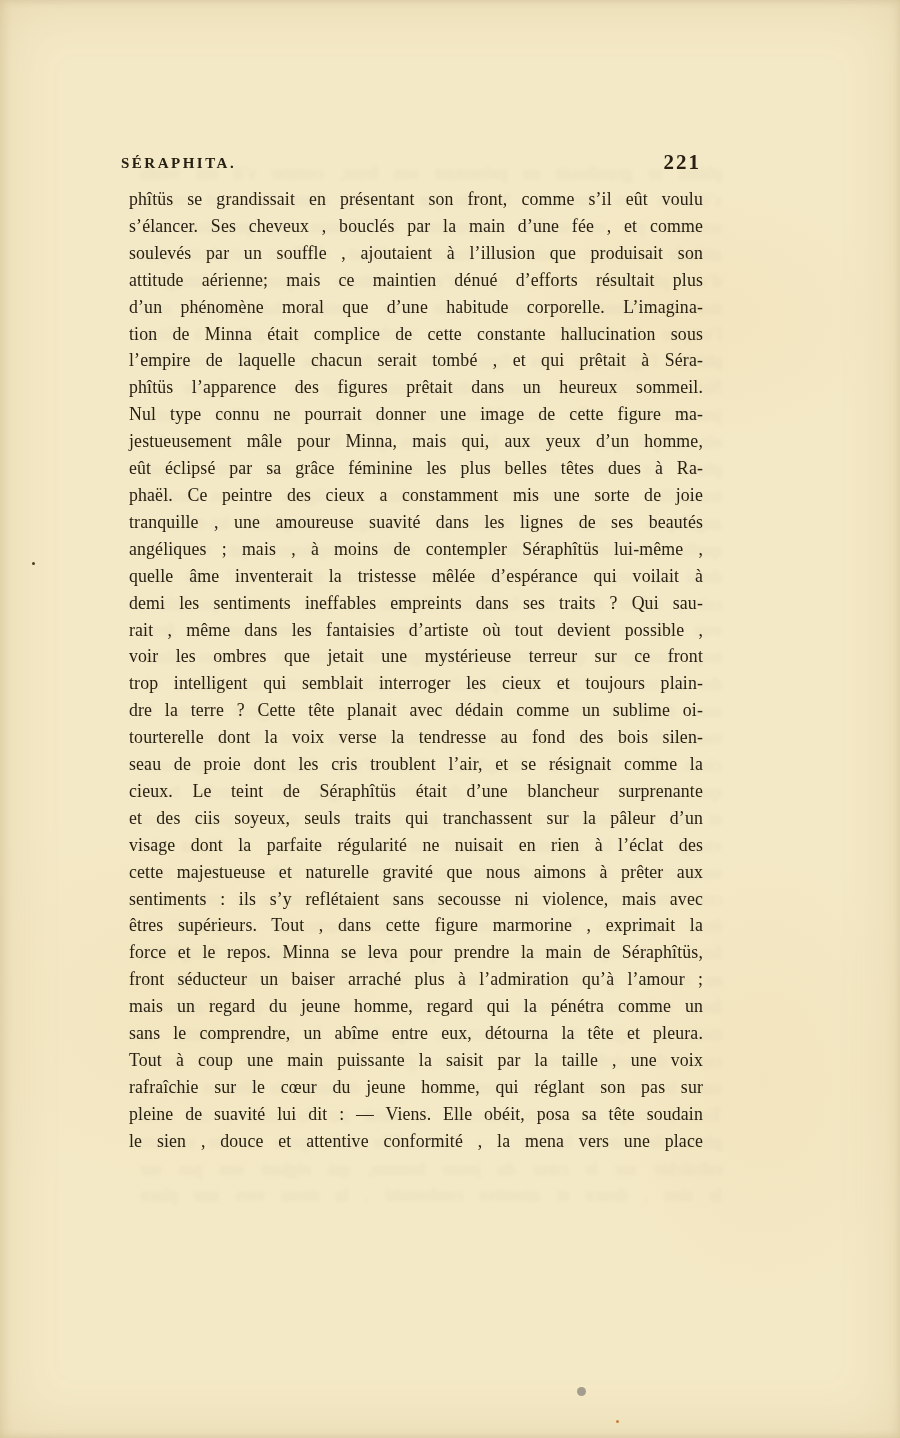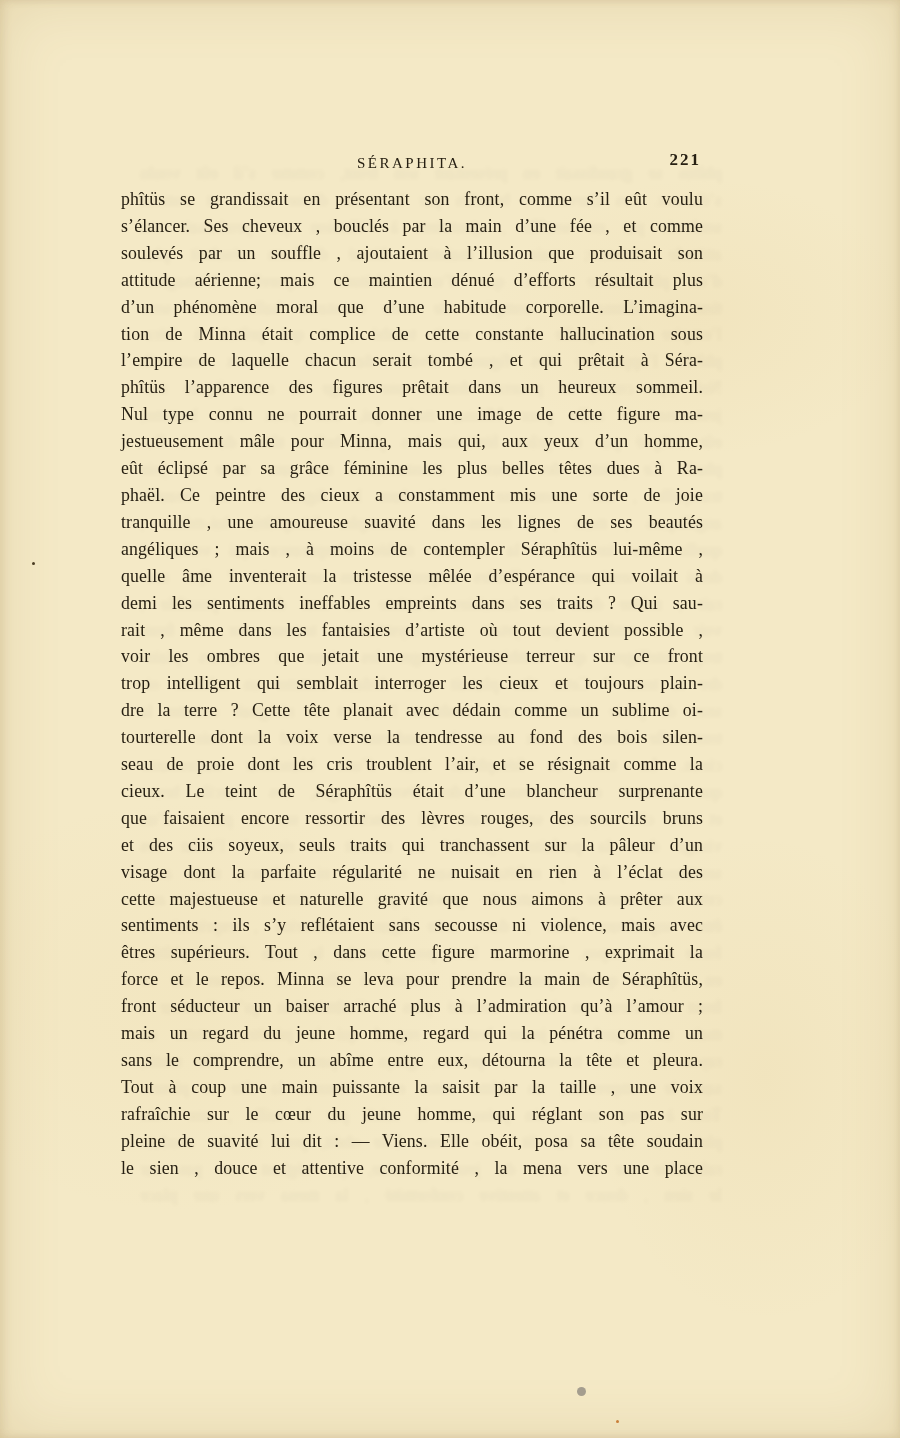--- a/index.html
+++ b/index.html
@@ -36,47 +36,48 @@
     left: 121px;
     top: 150px;
     width: 582px;
     height: 30px;
   }
   .running-title {
     position: absolute;
     left: 0;
     right: 0;
     top: 5px;
-    text-align: center;
+    text-align: left;
     font-size: 15px;
-    font-weight: normal;
+    font-weight: bold;
     letter-spacing: 2.5px;
   }
   .page-number {
     position: absolute;
     right: 2px;
     top: 0;
-    font-size: 17px;
+    font-size: 21px;
     font-weight: bold;
     letter-spacing: 2px;
   }
 
   .body-text {
     position: absolute;
     left: 121px;
     top: 186px;
     width: 582px;
   }
   .body-text .line {
     font-size: 17.8px;
     line-height: 26.9px;
     letter-spacing: 0.15px;
     text-align: justify;
     text-align-last: justify;
     white-space: normal;
+    margin-left: 8px;
   }
 
   
   .ghost-text {
     position: absolute;
     left: 140px;
     top: 160px;
     width: 582px;
     transform: scaleX(-1);
     filter: blur(2.2px);
@@ -168,21 +169,20 @@
       <div class="line">angéliques ; mais , à moins de contempler Séraphîtüs lui-même ,</div>
       <div class="line">quelle âme inventerait la tristesse mêlée d’espérance qui voilait à</div>
       <div class="line">demi les sentiments ineffables empreints dans ses traits ? Qui sau-</div>
       <div class="line">rait , même dans les fantaisies d’artiste où tout devient possible ,</div>
       <div class="line">voir les ombres que jetait une mystérieuse terreur sur ce front</div>
       <div class="line">trop intelligent qui semblait interroger les cieux et toujours plain-</div>
       <div class="line">dre la terre ? Cette tête planait avec dédain comme un sublime oi-</div>
       <div class="line">tourterelle dont la voix verse la tendresse au fond des bois silen-</div>
       <div class="line">seau de proie dont les cris troublent l’air, et se résignait comme la</div>
       <div class="line">cieux. Le teint de Séraphîtüs était d’une blancheur surprenante</div>
-      <div class="line">que faisaient encore ressortir des lèvres rouges, des sourcils bruns</div>
       <div class="line">et des ciis soyeux, seuls traits qui tranchassent sur la pâleur d’un</div>
       <div class="line">visage dont la parfaite régularité ne nuisait en rien à l’éclat des</div>
       <div class="line">cette majestueuse et naturelle gravité que nous aimons à prêter aux</div>
       <div class="line">sentiments : ils s’y reflétaient sans secousse ni violence, mais avec</div>
       <div class="line">êtres supérieurs. Tout , dans cette figure marmorine , exprimait la</div>
       <div class="line">force et le repos. Minna se leva pour prendre la main de Séraphîtüs,</div>
       <div class="line">front séducteur un baiser arraché plus à l’admiration qu’à l’amour ;</div>
       <div class="line">mais un regard du jeune homme, regard qui la pénétra comme un</div>
       <div class="line">sans le comprendre, un abîme entre eux, détourna la tête et pleura.</div>
       <div class="line">Tout à coup une main puissante la saisit par la taille , une voix</div>

